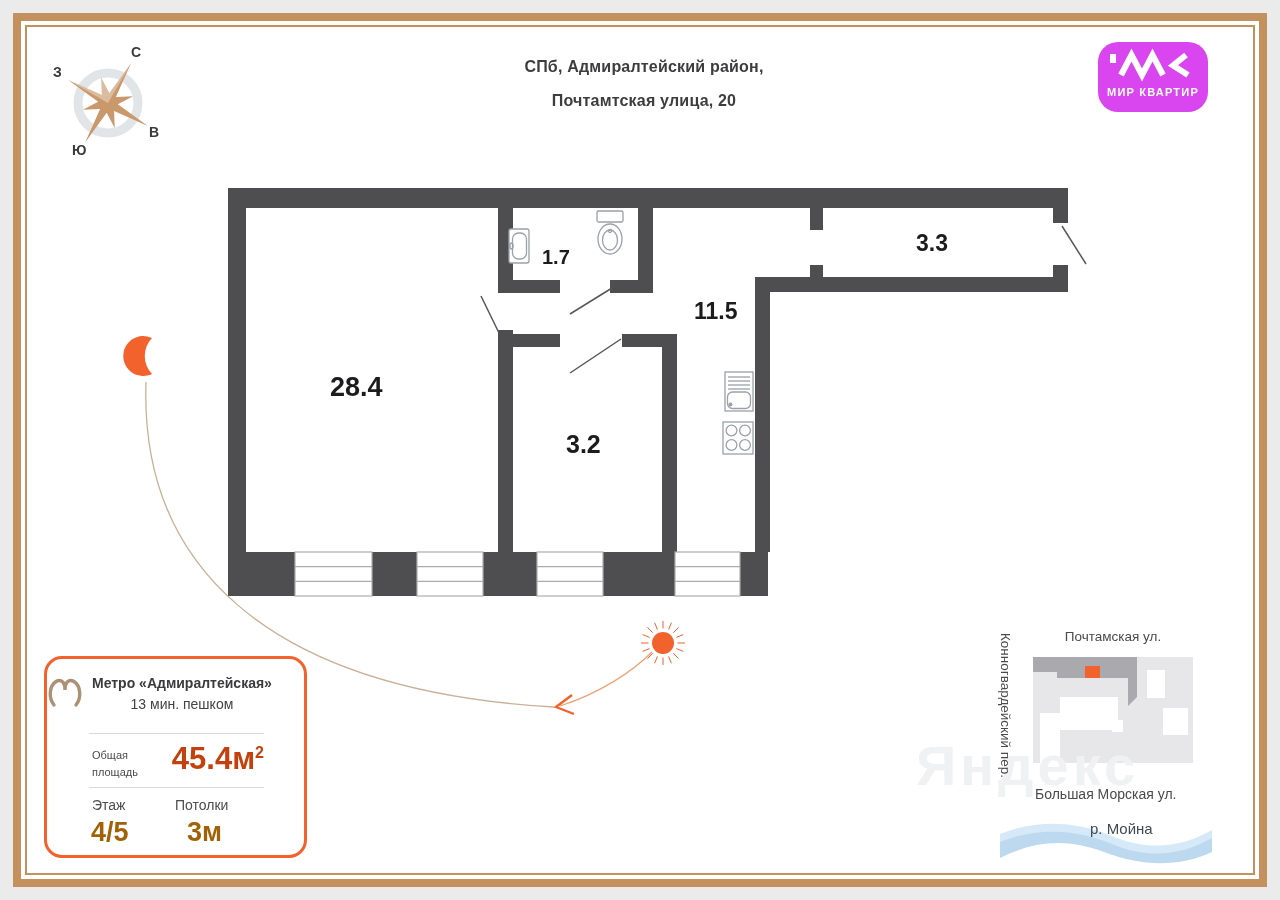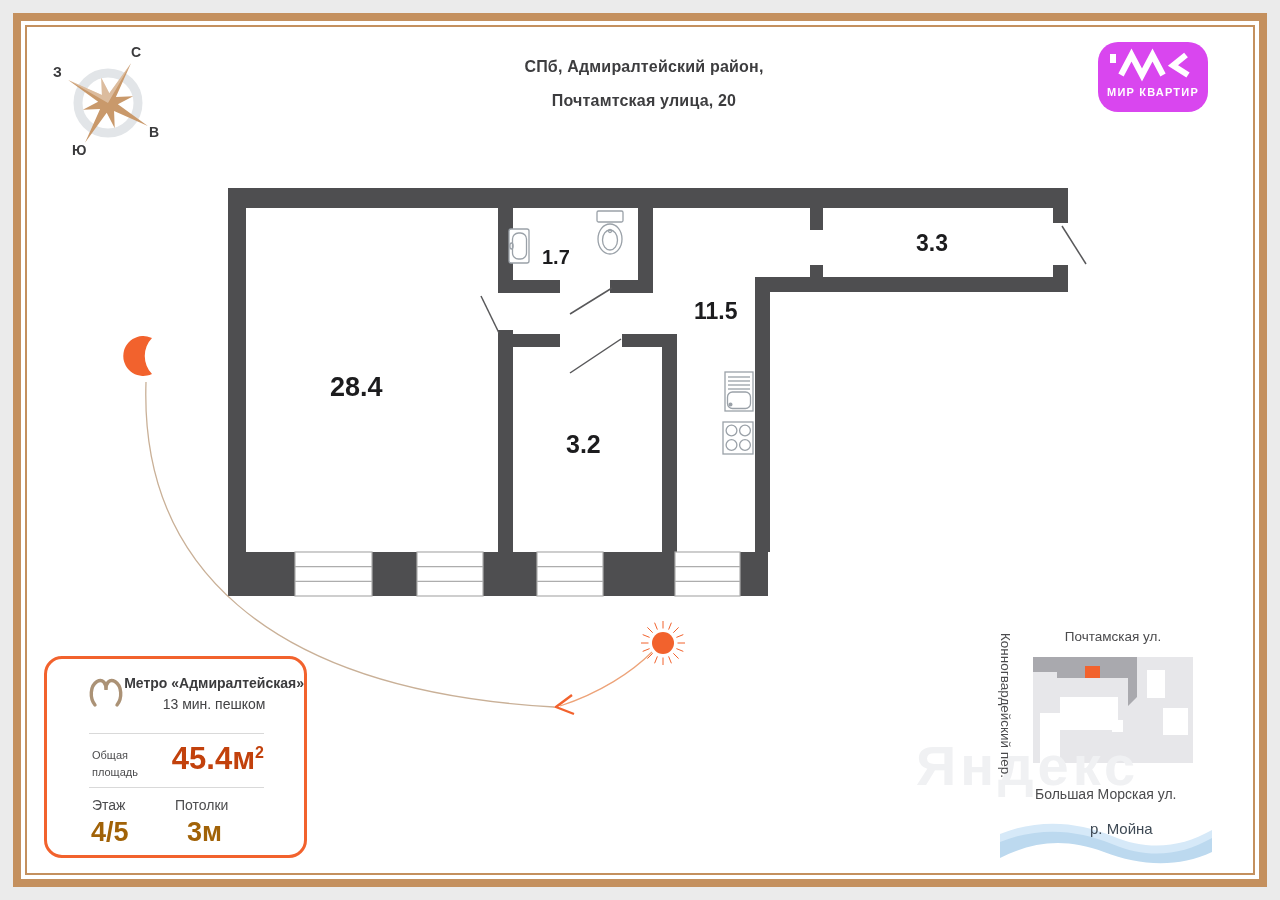--- a/index.html
+++ b/index.html
@@ -17,21 +17,21 @@
   
   .brand{left:1098px;top:42px;width:110px;height:70px;background:#d946ef;border-radius:20px;}
   .brand svg{position:absolute;left:0;top:0;}
   .brand .bname{position:absolute;left:0;top:44px;width:110px;text-align:center;color:#fff;
                 font-size:11px;font-weight:700;letter-spacing:1.2px;}
   
   .rm{font-weight:600;color:#1c1c1e;}
   
   .card{left:44px;top:656px;width:263px;height:202px;background:#fff;border:3px solid #f2622d;
         border-radius:18px;box-sizing:border-box;}
-  .card .hd{position:absolute;left:0;top:16px;width:100%;display:flex;justify-content:flex-end;}
+  .card .hd{position:absolute;left:0;top:16px;width:100%;display:flex;justify-content:flex-start;gap:9px;}
   .card .hd .lines{text-align:center;color:#3b3b3d;}
   .card .hd .l1{font-size:14px;font-weight:700;}
   .card .hd .l2{font-size:14px;margin-top:5px;color:#434345;}
   .card .div{position:absolute;left:42px;width:175px;height:1px;background:#d9d9d9;}
   .card .arealbl{position:absolute;left:45px;top:88px;font-size:11px;color:#4c4c4e;line-height:17px;}
   .card .areaval{position:absolute;right:40px;top:82px;font-size:31px;font-weight:700;color:#c2410c;}
   .card .areaval sup{font-size:16px;}
   .card .flabel{position:absolute;top:138px;font-size:14px;color:#4c4c4e;}
   .card .fval{position:absolute;top:158px;font-size:27px;font-weight:700;color:#a16207;}
   

